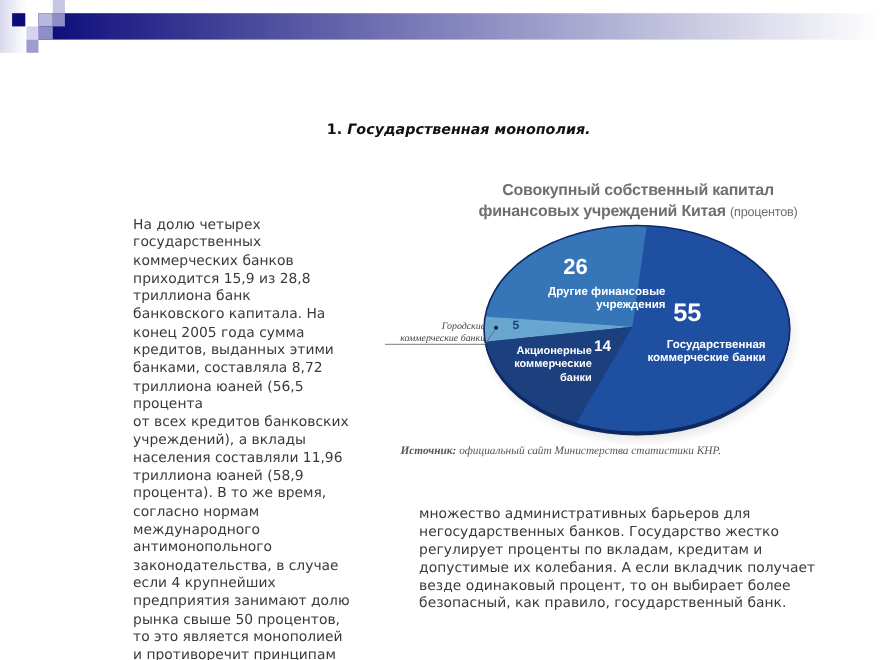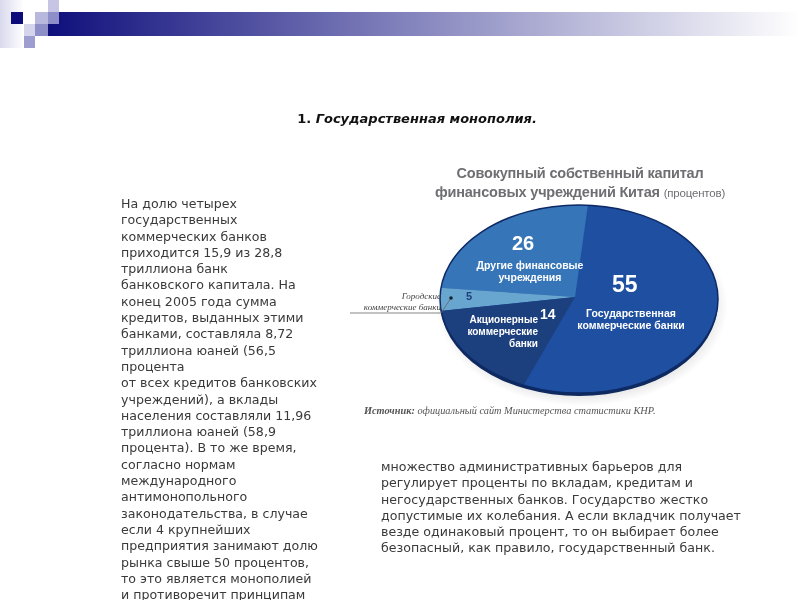--- a/index.html
+++ b/index.html
@@ -39,21 +39,21 @@
     font-size: 10.3px; color: #555;
   }
   .source b { font-weight: bold; }
   .callout {
     position: absolute; left: 350px; top: 291px; width: 91px; text-align: right;
     font-family: "Liberation Serif", serif; font-style: italic;
     font-size: 9px; line-height: 10.5px; color: #444;
   }
   .pie-label {
     position: absolute; color: #fff; font-family: "Liberation Sans", sans-serif;
-    font-weight: bold; text-align: center; white-space: nowrap;
+    font-weight: bold; text-align: right; white-space: nowrap;
   }
   .pie-num { position: absolute; color: #fff; font-family: "Liberation Sans", sans-serif; font-weight: bold; }
 </style>
 </head>
 <body>
 
 <svg class="deco" viewBox="0 0 800 50" width="800" height="50">
   <defs>
     <linearGradient id="barg" x1="0" x2="1" y1="0" y2="0">
       <stop offset="0" stop-color="#0b0b7a"></stop>
@@ -165,18 +165,18 @@
   <div>банки</div>
 </div>
 
 <div class="source">
   <b>Источник:</b>
   <span>официальный сайт Министерства статистики КНР.</span>
 </div>
 
 <div class="right-text">
   <span>множество административных барьеров для</span>
+  <span>негосударственных банков. Государство жестко</span>
   <span>регулирует проценты по вкладам, кредитам и</span>
-  <span>негосударственных банков. Государство жестко</span>
   <span>допустимые их колебания. А если вкладчик получает</span>
   <span>везде одинаковый процент, то он выбирает более</span>
   <span>безопасный, как правило, государственный банк.</span>
 </div>
 
 </body></html>

